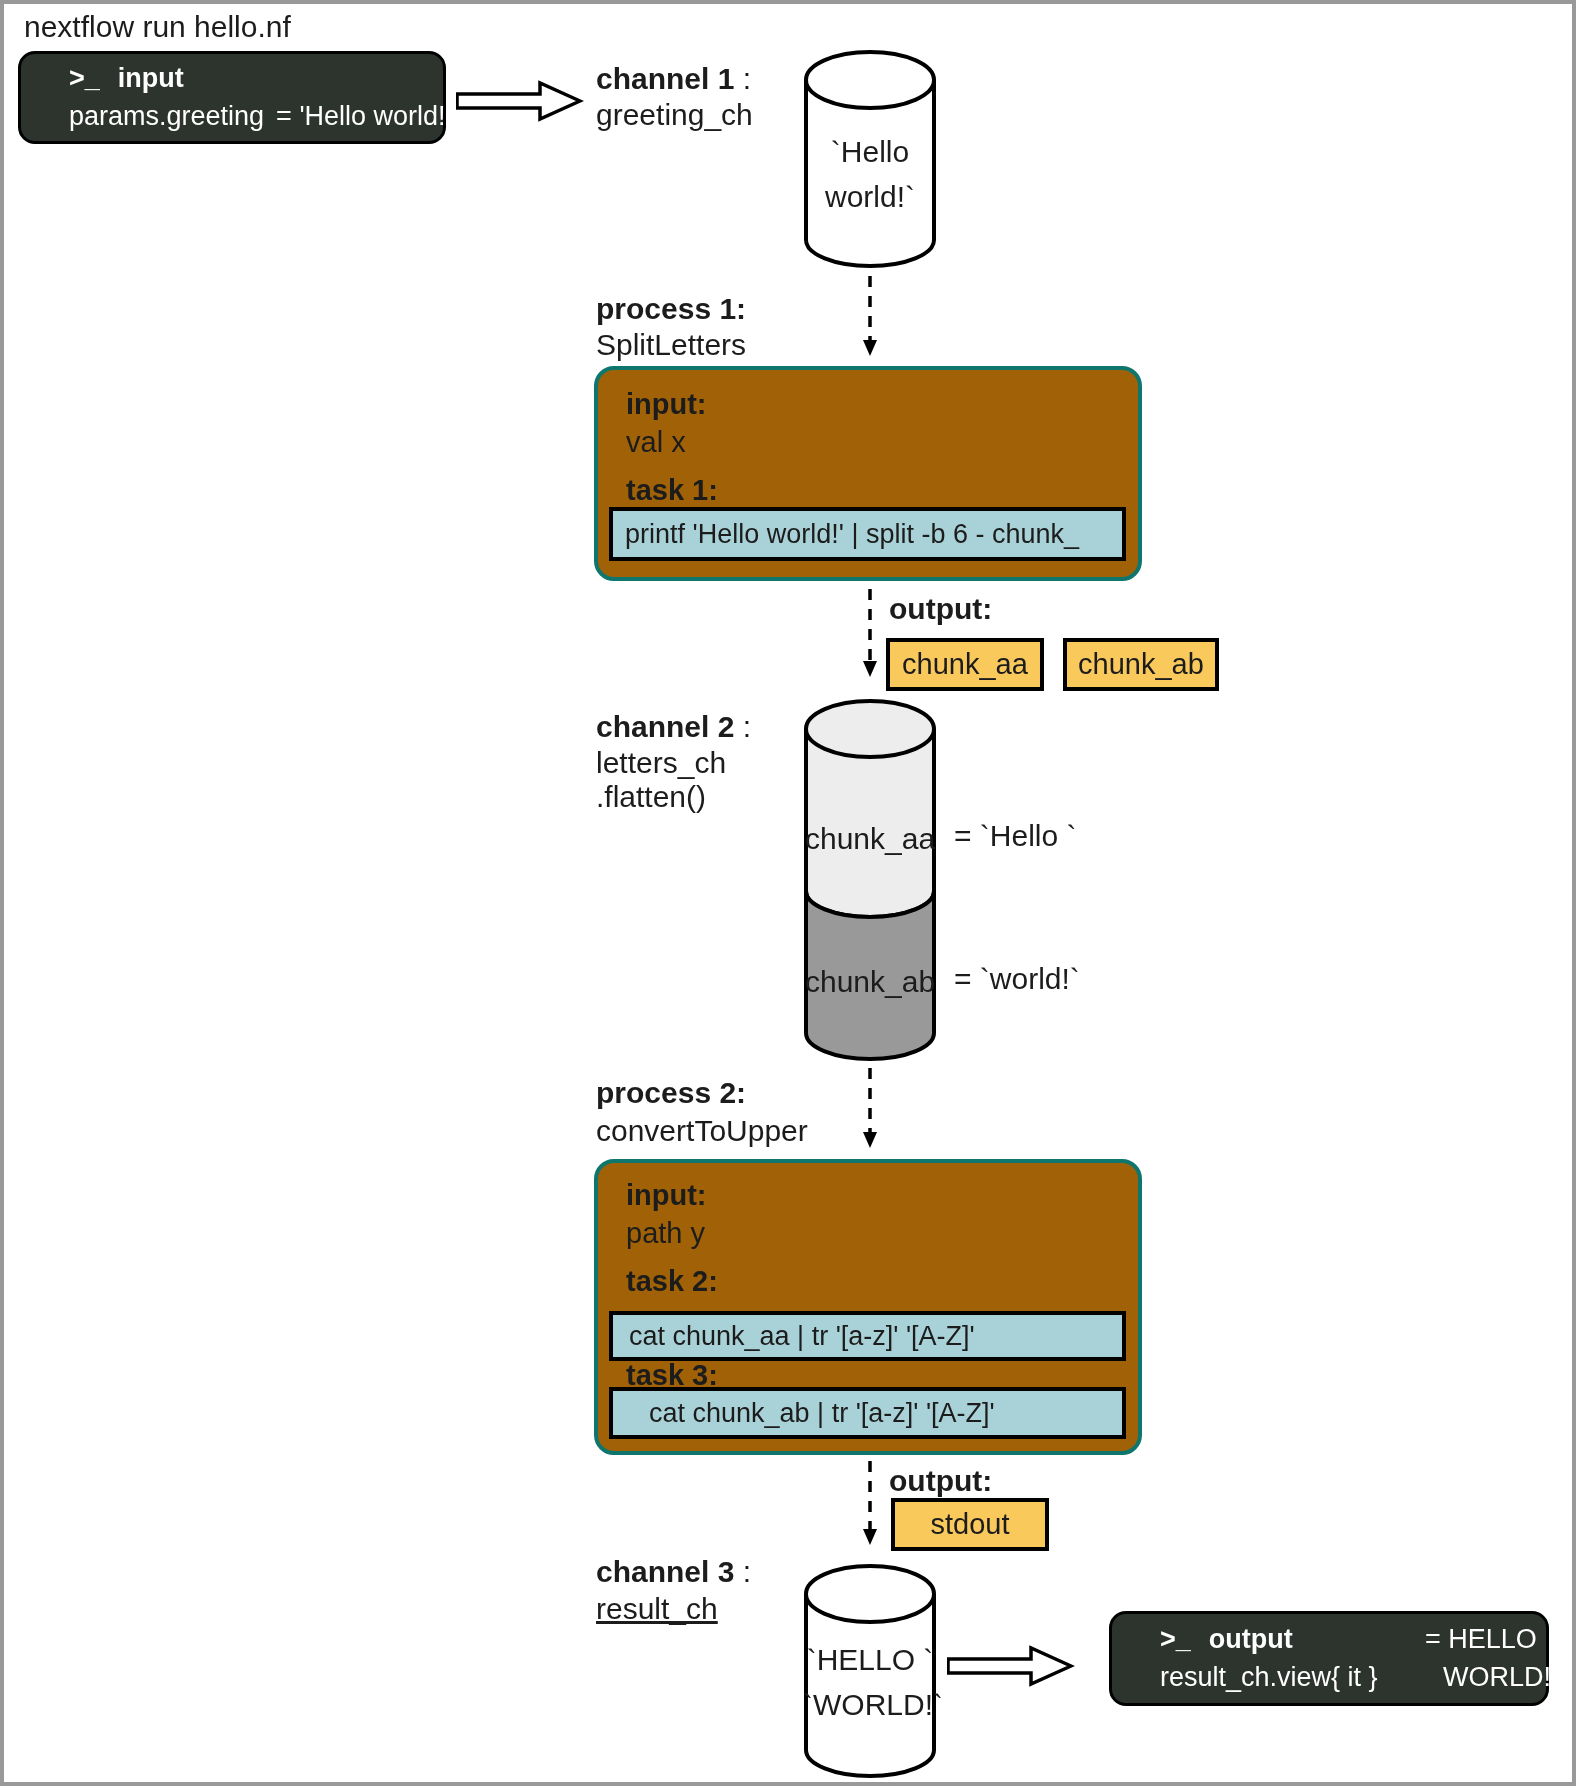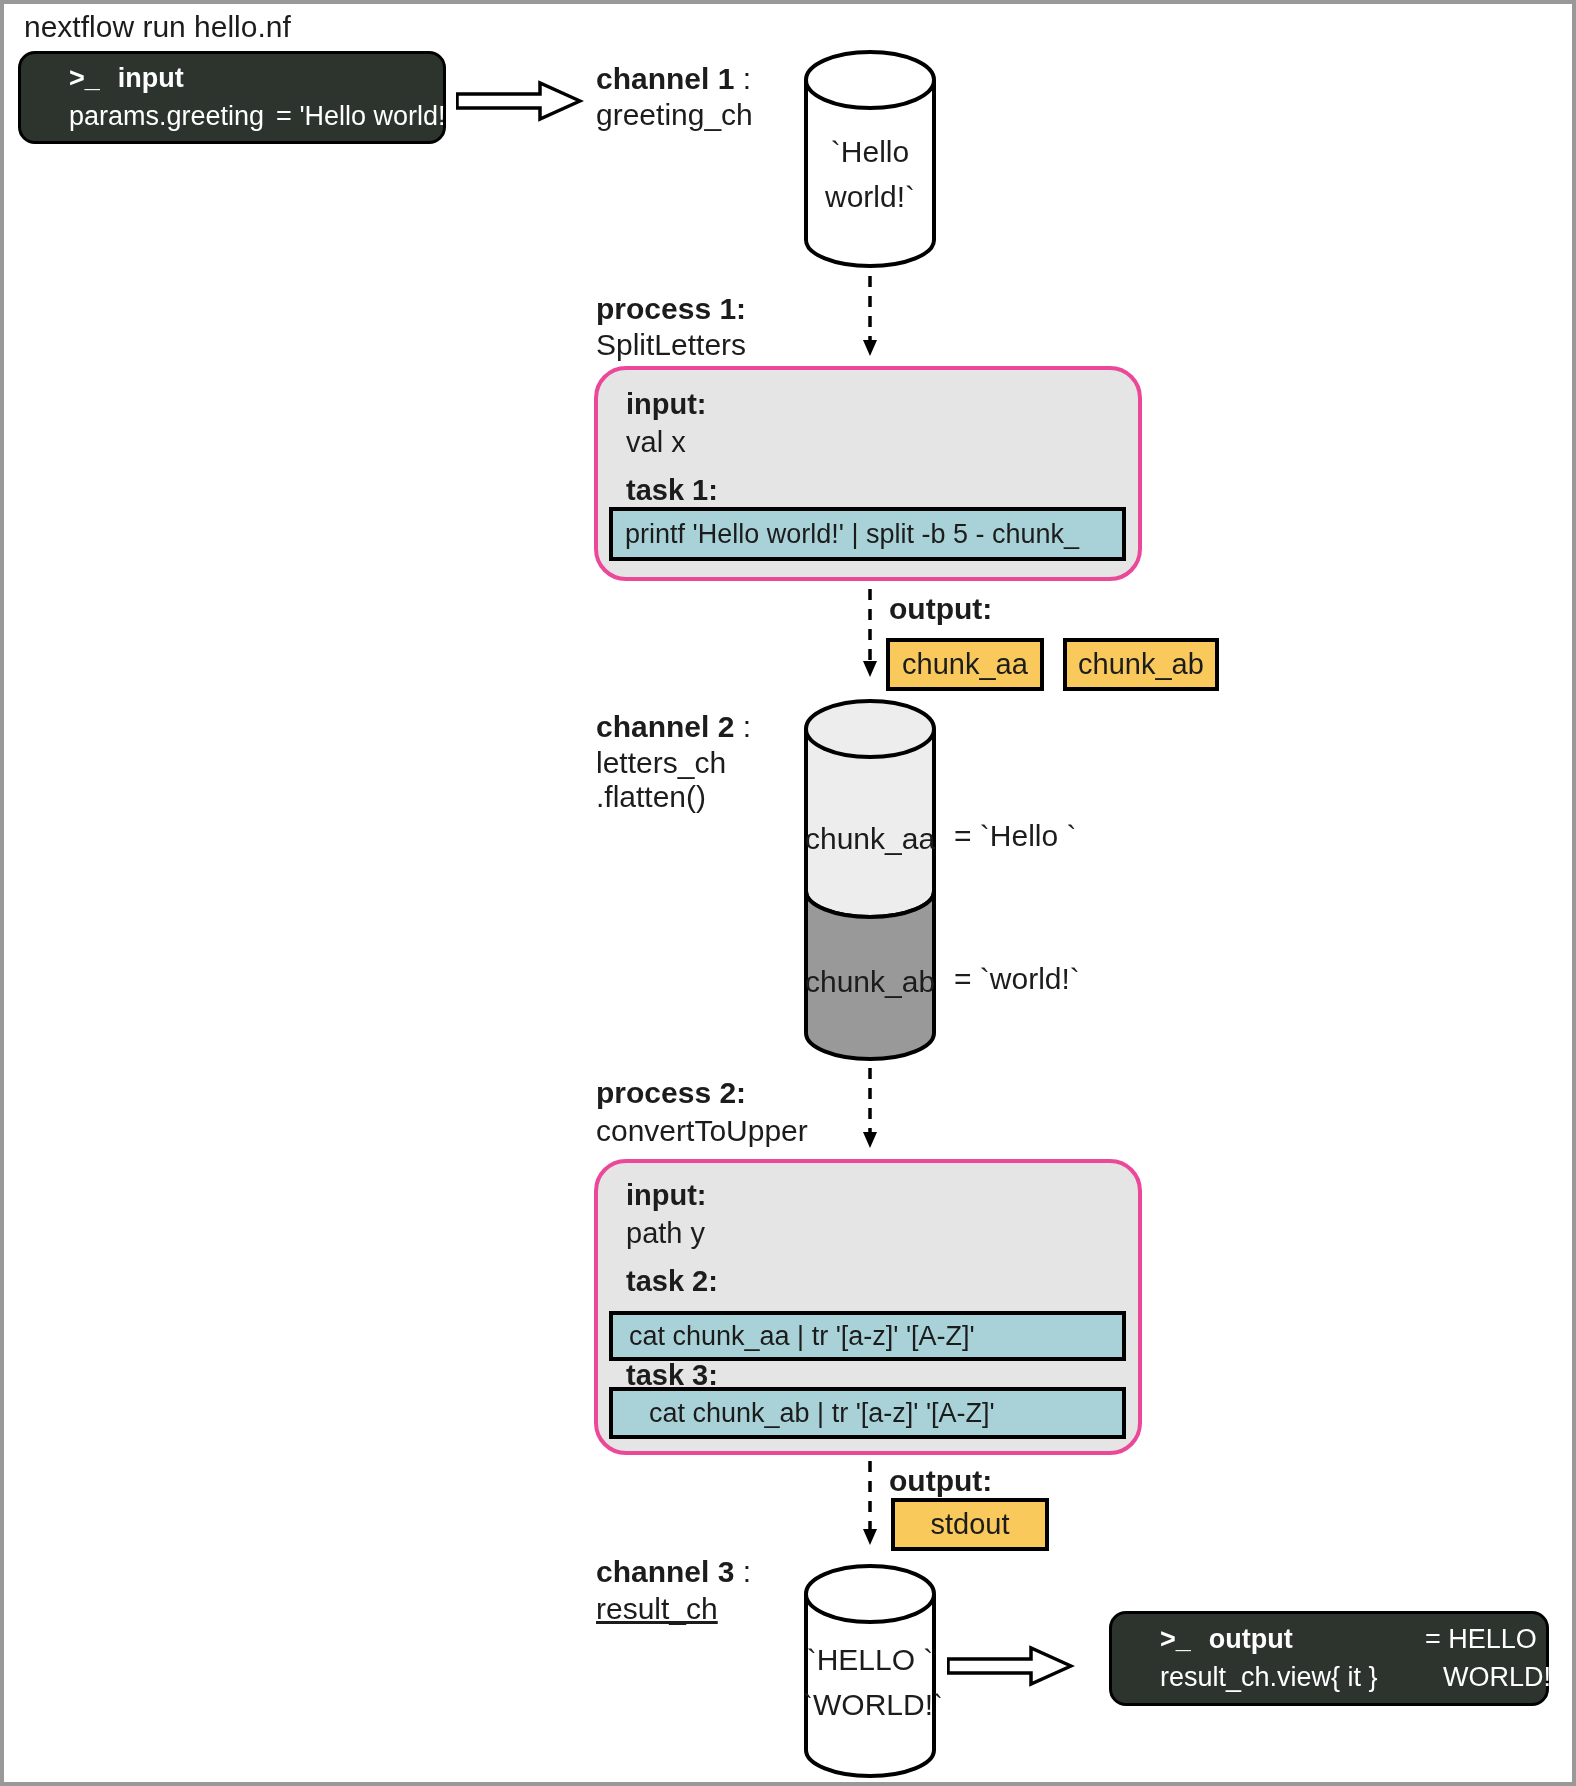--- a/index.html
+++ b/index.html
@@ -19,23 +19,23 @@
   .bold{font-weight:bold;}
   .terminal{
     background:#2d342e;
     border:3px solid #000;
     border-radius:17px;
     color:#fff;
     box-sizing:border-box;
   }
   .term-text{font-size:27px;line-height:31px;white-space:nowrap;color:#fff;margin-left:28px;}
   .procbox{
-    background:#e5e5e5;
-    border:4px solid #ec4899;
-    border-radius:32px;
+    background:#a16207;
+    border:4px solid #0f766e;
+    border-radius:20px;
     box-sizing:border-box;
   }
   .taskbox{
     background:#a9d2d8;
     border:4px solid #000;
     box-sizing:border-box;
     font-size:27px;
     white-space:nowrap;
     display:flex;align-items:center;
     padding-left:12px;
@@ -89,21 +89,21 @@
     <polygon points="3,66 17,66 10,82" fill="#000"></polygon>
   </svg>
 
   <div class="abs t30 bold" style="left:592px;top:288px;">process 1:</div>
   <div class="abs t30" style="left:592px;top:324px;">SplitLetters</div>
 
   <div class="abs procbox" style="left:590px;top:362px;width:548px;height:215px;">
     <div class="abs t29 bold" style="left:28px;top:18px;">input:</div>
     <div class="abs t29" style="left:28px;top:56px;">val x</div>
     <div class="abs t29 bold" style="left:28px;top:104px;">task 1:</div>
-    <div class="abs taskbox" style="left:11px;top:137px;width:517px;height:54px;">printf 'Hello world!' | split -b 5 - chunk_</div>
+    <div class="abs taskbox" style="left:11px;top:137px;width:517px;height:54px;">printf 'Hello world!' | split -b 6 - chunk_</div>
   </div>
 
   <svg class="abs" style="left:856px;top:583px;" width="20" height="92">
     <line x1="10" y1="2" x2="10" y2="74" stroke="#000" stroke-width="3.5" stroke-dasharray="11,9"></line>
     <polygon points="3,74 17,74 10,90" fill="#000"></polygon>
   </svg>
 
   <div class="abs t30 bold" style="left:885px;top:588px;">output:</div>
   <div class="abs chunkbox" style="left:882px;top:634px;width:158px;height:53px;">chunk_aa</div>
   <div class="abs chunkbox" style="left:1059px;top:634px;width:156px;height:53px;">chunk_ab</div>

